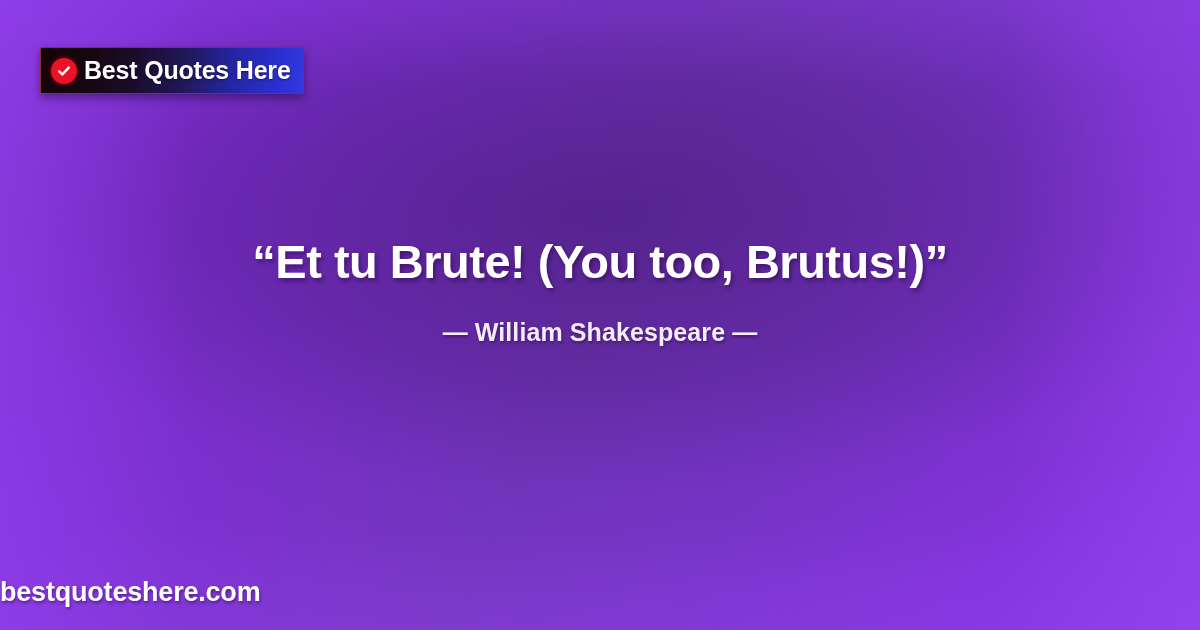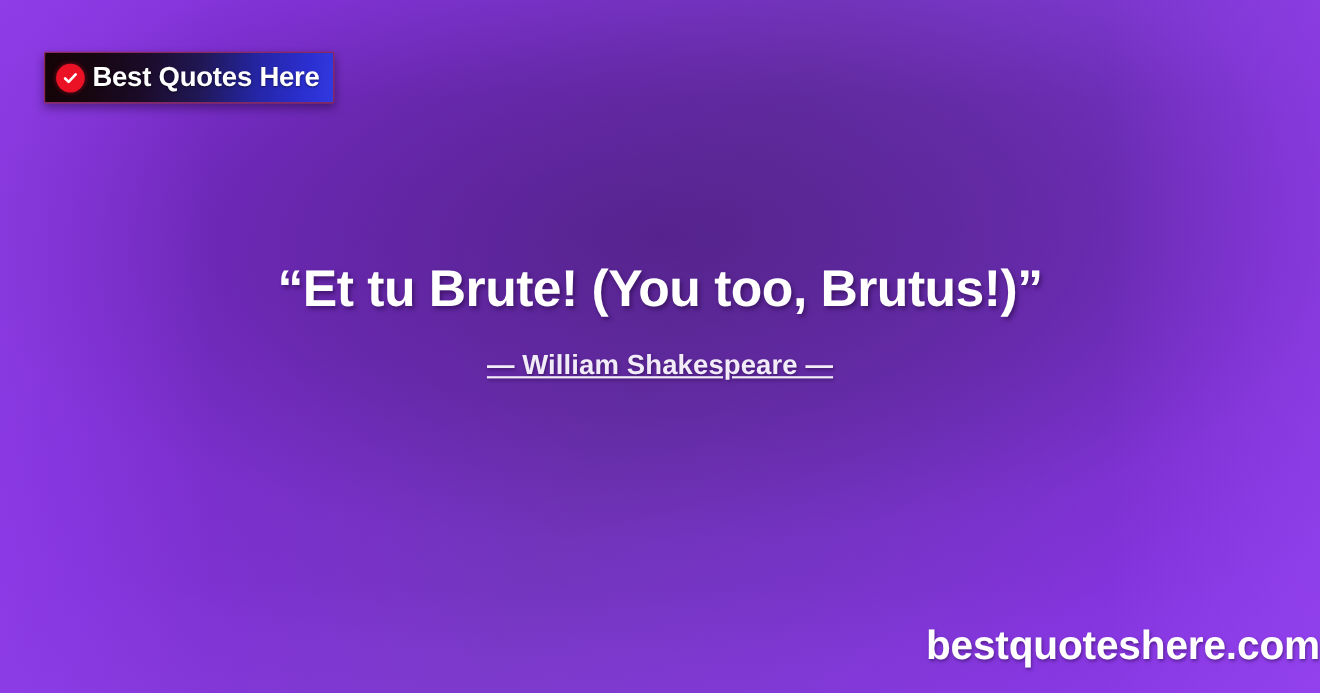--- a/index.html
+++ b/index.html
@@ -94,32 +94,31 @@
     letter-spacing: -0.5px;
     text-shadow: 2px 3px 4px rgba(40, 8, 70, 0.55);
   }
   #quote-author {
     margin: 29px 0 0 0;
     color: #f2ecf8;
     font-size: 25px;
     font-weight: bold;
     letter-spacing: 0.1px;
     text-shadow: 1px 2px 3px rgba(40, 8, 70, 0.5);
-    text-decoration: underline;
   }
 
   
   #site-footer {
     position: absolute;
     left: 0;
     right: 0;
     bottom: 22px;
-    text-align: right;
+    text-align: left;
     color: #ffffff;
-    font-size: 37px;
+    font-size: 27px;
     font-weight: bold;
     letter-spacing: -0.2px;
     text-shadow: 1px 2px 3px rgba(40, 8, 70, 0.5);
   }
 </style>
 </head>
 <body>
 
 <div id="quote-card">
 

